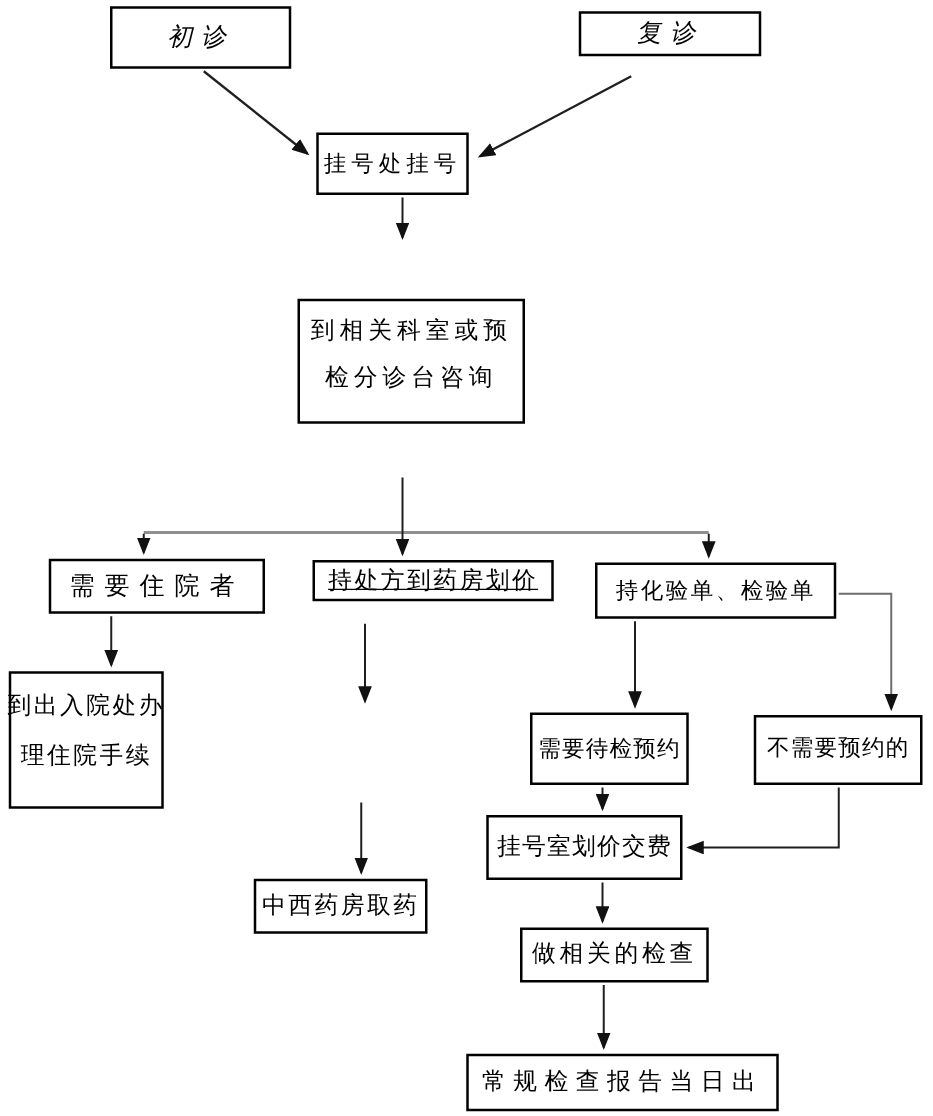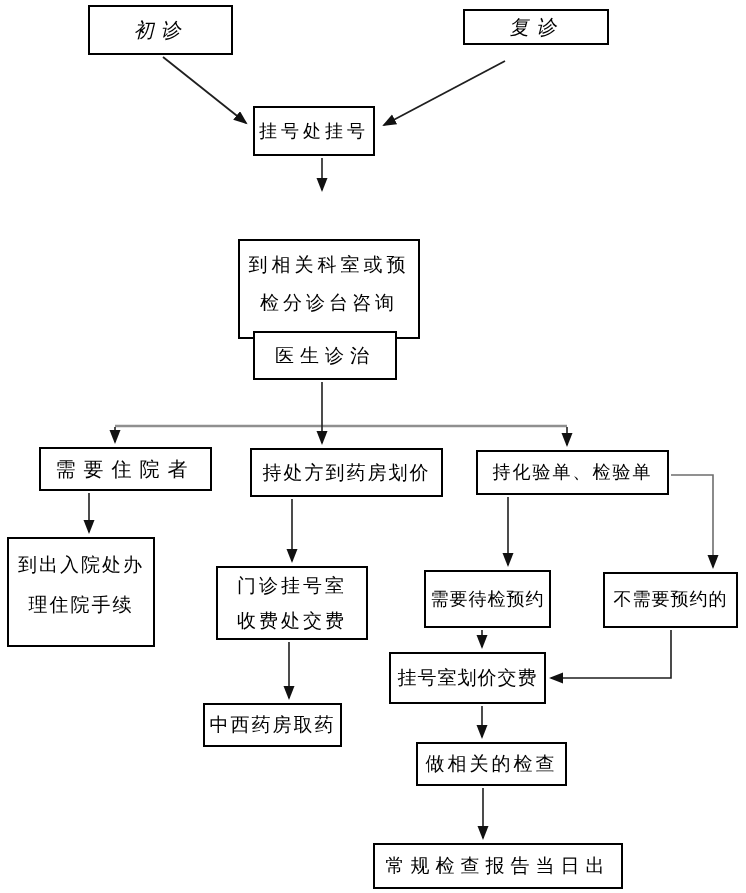--- a/index.html
+++ b/index.html
@@ -38,23 +38,23 @@
     white-space: nowrap;
   }
   .kai { font-style: italic; letter-spacing: 7px; font-size: 20px; }
 
   #n-first-visit   { left: 88px;  top: 5px;   width: 145px; height: 50px; text-align: center; }
   #n-return-visit  { left: 463px; top: 9px;   width: 146px; height: 36px; }
   #n-register      { left: 253px; top: 106px; width: 122px; height: 50px; font-size: 18px; letter-spacing: 4px; }
   #n-consult       { left: 238px; top: 195px; width: 182px; height: 100px; letter-spacing: 4px; line-height: 38px; padding-bottom: 10px; margin-top: 44px; }
   #n-doctor        { left: 253px; top: 331px; width: 144px; height: 49px; letter-spacing: 6px; }
   #n-hospitalize   { left: 39px;  top: 447px; width: 173px; height: 44px; font-size: 20px; letter-spacing: 8px; }
-  #n-prescription  { left: 250px; top: 448px; width: 193px; height: 49px; letter-spacing: 2px; }
+  #n-prescription  { left: 250px; top: 448px; width: 193px; height: 33px; letter-spacing: 2px; text-decoration: underline; }
   #n-lab-slips     { left: 476px; top: 450px; width: 193px; height: 45px; font-size: 18px; letter-spacing: 2px; }
-  #n-admission     { left: 7px;   top: 537px; width: 148px; height: 110px; letter-spacing: 2px; line-height: 40px; padding-bottom: 14px; }
+  #n-admission     { left: 7px;   top: 537px; width: 124px; height: 110px; letter-spacing: 2px; line-height: 40px; padding-bottom: 14px; }
   #n-outpatient-pay{ left: 216px; top: 566px; width: 152px; height: 74px; letter-spacing: 3px; line-height: 35px; }
   #n-pharmacy      { left: 203px; top: 703px; width: 139px; height: 44px; letter-spacing: 2px; }
   #n-need-appt     { left: 424px; top: 570px; width: 127px; height: 58px; font-size: 18px; letter-spacing: 1px; }
   #n-no-appt       { left: 603px; top: 572px; width: 135px; height: 56px; font-size: 18px; letter-spacing: 1px; font-family: Liberation Mono, monospace; }
   #n-pricing-pay   { left: 389px; top: 652px; width: 157px; height: 52px; letter-spacing: 1px; }
   #n-do-exam       { left: 416px; top: 742px; width: 151px; height: 44px; letter-spacing: 3px; text-align: right; }
   #n-report        { left: 373px; top: 843px; width: 250px; height: 46px; letter-spacing: 6px; text-align: right; }
 </style>
 </head>
 <body>
@@ -90,37 +90,32 @@
 
   <div class="node kai" id="n-return-visit">复诊</div>
 
   <div class="node" id="n-register">挂号处挂号</div>
 
   <div class="node" id="n-consult">
     <span>到相关科室或预</span>
     <span>检分诊台咨询</span>
   </div>
 
-  <div class="node" id="n-doctor">医生诊治</div>
 
   <div class="node" id="n-hospitalize">需要住院者</div>
 
   <div class="node" id="n-prescription">持处方到药房划价</div>
 
   <div class="node" id="n-lab-slips">持化验单、检验单</div>
 
   <div class="node" id="n-admission">
     <span>到出入院处办</span>
     <span>理住院手续</span>
   </div>
 
-  <div class="node" id="n-outpatient-pay">
-    <span>门诊挂号室</span>
-    <span>收费处交费</span>
-  </div>
 
   <div class="node" id="n-pharmacy">中西药房取药</div>
 
   <div class="node" id="n-need-appt">需要待检预约</div>
 
   <div class="node" id="n-no-appt">不需要预约的</div>
 
   <div class="node" id="n-pricing-pay">挂号室划价交费</div>
 
   <div class="node" id="n-do-exam">做相关的检查</div>

